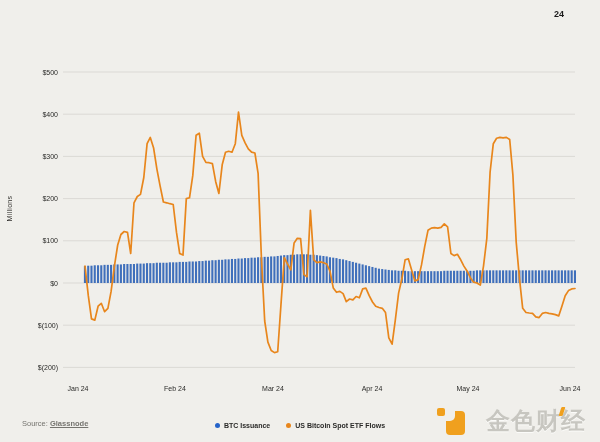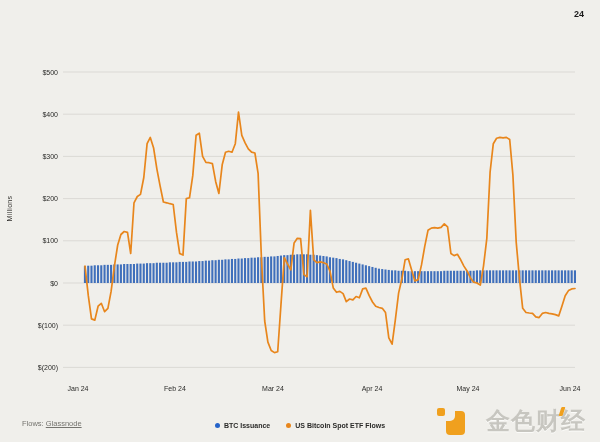--- a/index.html
+++ b/index.html
@@ -1,24 +1,24 @@
 <!DOCTYPE html>
 <html><head>
 <meta charset="utf-8">
 <style>
   html,body{margin:0;padding:0;}
   body{width:600px;height:442px;overflow:hidden;font-family:"Liberation Sans",sans-serif;}
   .page{position:relative;width:600px;height:442px;background:#f0efeb;}
   .title{position:absolute;left:22px;top:9px;font-size:9px;font-weight:bold;color:#1b1b1b;letter-spacing:.2px;}
-  .pagenum{position:absolute;right:16px;top:9px;font-size:9px;font-weight:bold;color:#1b1b1b;}
+  .pagenum{position:absolute;right:36px;top:9px;font-size:9px;font-weight:bold;color:#1b1b1b;}
   .ylabel{position:absolute;left:-26px;top:205px;width:70px;text-align:center;transform:rotate(-90deg);font-size:7px;color:#33322f;letter-spacing:.3px;}
   svg.chart{position:absolute;left:0;top:0;}
   .tick{font-family:"Liberation Sans",sans-serif;font-size:7px;fill:#2a2a28;}
   .source{position:absolute;left:22px;bottom:14px;font-size:7.5px;color:#75746f;}
-  .source a{color:#75746f;text-decoration:underline;cursor:pointer;}
+  .source a{color:#75746f;text-decoration:underline;cursor:pointer;font-weight:bold;}
   .legend{position:absolute;left:0;bottom:13px;width:100%;display:flex;justify-content:center;gap:16px;pointer-events:none;}
   .legend-item{display:flex;align-items:center;gap:4px;font-size:7px;color:#2a2a28;font-weight:bold;}
   .dot{width:5px;height:5px;border-radius:50%;display:inline-block;}
   .watermark{position:absolute;right:14px;bottom:5px;display:flex;align-items:center;gap:20px;}
   .wm-icon{position:relative;width:30px;height:30px;}
   .wm-sq{position:absolute;left:1px;top:2px;width:8px;height:8px;background:#f0a01e;border-radius:2px;}
   .wm-j{position:absolute;right:1px;bottom:1px;width:19px;height:24px;background:#f0a01e;border-radius:4px;}
   .wm-j::before{content:'';position:absolute;left:0;top:0;width:9px;height:10px;background:#f0efeb;border-bottom-right-radius:5px;}
   .wm-text{font-size:24px;font-weight:bold;color:#c7c6c0;letter-spacing:1px;text-shadow:0 1px 0 #fbfbf9;position:relative;}
   .wm-accent{position:absolute;right:22px;top:2px;width:4px;height:9px;background:#f0a01e;border-radius:1px;transform:skewX(-18deg);}
@@ -201,21 +201,21 @@
       <rect x="557.57" y="270.34" width="2.1" height="12.66" fill="#3f6fbb"></rect>
       <rect x="560.83" y="270.34" width="2.1" height="12.66" fill="#3f6fbb"></rect>
       <rect x="564.10" y="270.34" width="2.1" height="12.66" fill="#3f6fbb"></rect>
       <rect x="567.37" y="270.34" width="2.1" height="12.66" fill="#3f6fbb"></rect>
       <rect x="570.63" y="270.34" width="2.1" height="12.66" fill="#3f6fbb"></rect>
       <rect x="573.90" y="270.34" width="2.1" height="12.66" fill="#3f6fbb"></rect>
       <polyline points="85.0,266.1 88.3,295.7 91.5,318.9 94.8,320.1 98.1,306.2 101.3,303.3 104.6,311.7 107.9,308.3 111.1,291.4 114.4,266.1 117.7,245.0 120.9,234.5 124.2,231.5 127.5,232.4 130.7,253.5 134.0,202.8 137.3,196.5 140.5,194.4 143.8,177.5 147.1,143.7 150.3,137.4 153.6,148.0 156.9,169.1 160.1,185.9 163.4,202.0 166.7,202.8 169.9,203.7 173.2,204.5 176.5,232.4 179.7,253.5 183.0,255.1 186.3,198.6 189.5,197.8 192.8,175.4 196.1,135.3 199.3,133.2 202.6,156.4 205.9,162.3 209.1,162.7 212.4,163.6 215.7,181.7 218.9,193.5 222.2,164.8 225.5,152.2 228.7,151.3 232.0,152.2 235.3,143.7 238.5,112.1 241.8,135.3 245.1,142.9 248.3,148.8 251.6,152.2 254.9,153.0 258.1,173.3 261.4,257.7 264.7,321.0 267.9,342.1 271.2,350.5 274.5,352.6 277.7,351.8 281.0,304.1 284.3,257.7 287.5,264.0 290.8,269.9 294.1,242.9 297.3,238.3 300.6,238.7 303.9,274.6 307.1,276.7 310.4,210.4 313.7,259.8 316.9,262.7 320.2,261.9 323.5,262.7 326.7,264.0 330.0,271.2 333.3,288.1 336.5,292.3 339.8,291.4 343.1,293.6 346.3,301.6 349.6,299.0 352.9,299.9 356.1,296.5 359.4,297.8 362.7,288.9 365.9,288.1 369.2,295.7 372.5,302.0 375.7,306.2 379.0,307.5 382.3,308.3 385.5,312.5 388.8,337.9 392.1,344.2 395.3,320.1 398.6,293.1 401.9,278.8 405.1,259.8 408.4,258.9 411.7,270.3 414.9,280.9 418.2,279.6 421.5,264.9 424.7,246.7 428.0,230.3 431.3,228.1 434.5,227.7 437.8,228.1 441.1,227.3 444.3,223.9 447.6,226.9 450.9,253.5 454.1,255.6 457.4,254.3 460.7,259.8 463.9,266.1 467.2,271.2 470.5,277.9 473.7,282.2 477.0,283.0 480.3,285.1 483.5,266.1 486.8,238.7 490.1,172.0 493.3,143.7 496.6,138.3 499.9,137.4 503.1,137.8 506.4,137.4 509.7,139.5 512.9,175.0 516.2,242.1 519.5,278.8 522.7,308.3 526.0,312.5 529.3,313.0 532.5,313.4 535.8,316.8 539.1,317.6 542.3,313.4 545.6,312.5 548.9,313.4 552.1,313.8 555.4,314.6 558.7,315.9 561.9,306.2 565.2,295.7 568.5,290.6 571.7,288.9 575.0,288.5" fill="none" stroke="#e8861c" stroke-width="1.7" stroke-linejoin="round" stroke-linecap="round"></polyline>
     </svg>
 
   <div class="source">
-    <span>Flows:</span>
+    <span>Source:</span>
     <a>Glassnode</a>
   </div>
 
   <div class="legend">
     <div class="legend-item">
       <span class="dot" id="dot-issuance" style="background: rgb(37, 99, 201);"></span>
       <span>BTC Issuance</span>
     </div>
     <div class="legend-item">
       <span class="dot" id="dot-flows" style="background: rgb(232, 134, 28);"></span>

